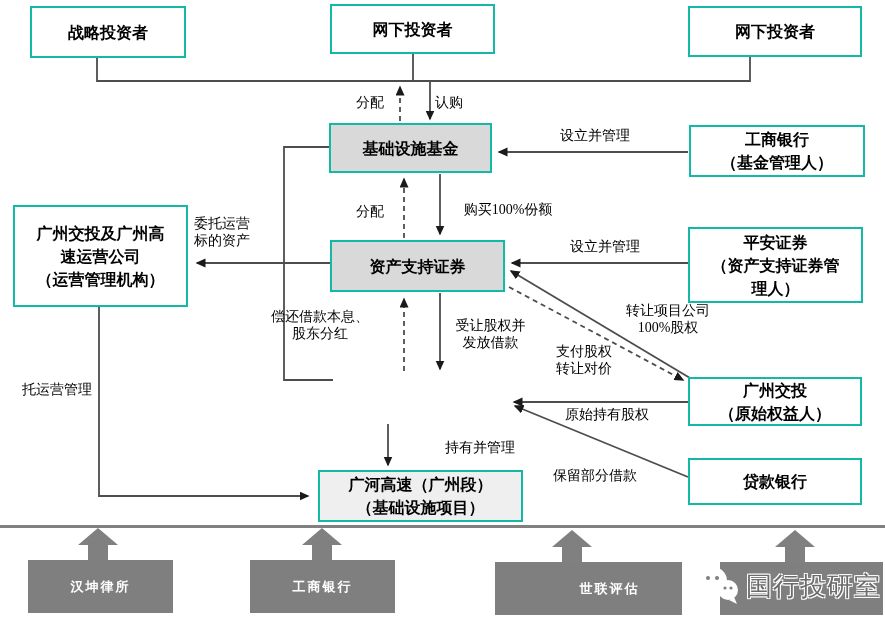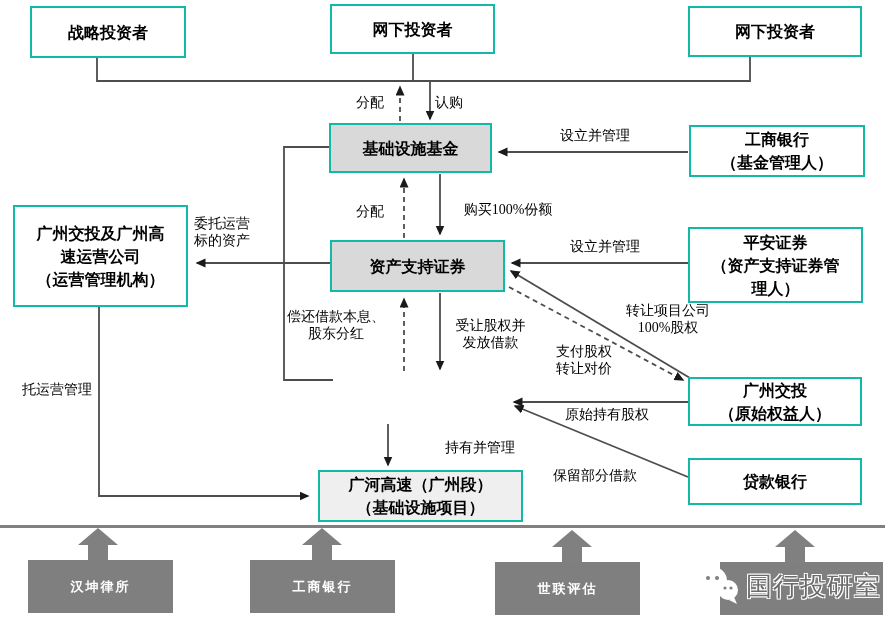--- a/index.html
+++ b/index.html
@@ -110,38 +110,38 @@
   <div class="node light" style="left:318px;top:470px;width:205px;height:52px;">广河高速（广州段）
 （基础设施项目）</div>
   <div class="node" style="left:688px;top:458px;width:174px;height:47px;">贷款银行</div>
 
   <div class="elabel" style="left:345px;top:94px;width:50px;">分配</div>
   <div class="elabel" style="left:424px;top:94px;width:50px;">认购</div>
   <div class="elabel" style="left:540px;top:127px;width:110px;">设立并管理</div>
   <div class="elabel" style="left:345px;top:203px;width:50px;">分配</div>
   <div class="elabel" style="left:448px;top:201px;width:120px;">购买100%份额</div>
   <div class="elabel" style="left:550px;top:238px;width:110px;">设立并管理</div>
-  <div class="elabel" style="left:284px;top:308px;width:104px;">偿还借款本息、
+  <div class="elabel" style="left:268px;top:308px;width:104px;">偿还借款本息、
 股东分红</div>
   <div class="elabel" style="left:448px;top:317px;width:85px;">受让股权并
 发放借款</div>
   <div class="elabel" style="left:194px;top:215px;width:70px;text-align:left;">委托运营
 标的资产</div>
   <div class="elabel" style="left:2px;top:381px;width:90px;text-align:right;">托运营管理</div>
   <div class="elabel" style="left:618px;top:302px;width:100px;">转让项目公司
 100%股权</div>
   <div class="elabel" style="left:548px;top:343px;width:72px;">支付股权
 转让对价</div>
   <div class="elabel" style="left:552px;top:406px;width:110px;">原始持有股权</div>
   <div class="elabel" style="left:540px;top:467px;width:110px;">保留部分借款</div>
   <div class="elabel" style="left:430px;top:439px;width:100px;">持有并管理</div>
 
   <div class="footerbox" style="left:28px;top:560px;width:145px;height:53px;">汉坤律所</div>
   <div class="footerbox" style="left:250px;top:560px;width:145px;height:53px;">工商银行</div>
-  <div class="footerbox" style="left:495px;top:562px;width:145px;height:53px;">世联评估</div>
+  <div class="footerbox" style="left:495px;top:562px;width:145px;height:53px;padding-left:42px;">世联评估</div>
   <div class="footerbox" style="left:720px;top:562px;width:163px;height:53px;"></div>
 
   <div class="watermark" style="left:696px;top:564px;">
     <svg width="46" height="44">
       <circle cx="17" cy="17" r="14" fill="#ffffff"></circle>
       <polygon points="8,27 6,35 15,30" fill="#ffffff"></polygon>
       <circle cx="12" cy="14" r="2" fill="#7f7f7f"></circle>
       <circle cx="21" cy="14" r="2" fill="#7f7f7f"></circle>
       <circle cx="32" cy="26" r="10" fill="#ffffff"></circle>
       <polygon points="38,33 41,40 33,36" fill="#ffffff"></polygon>

